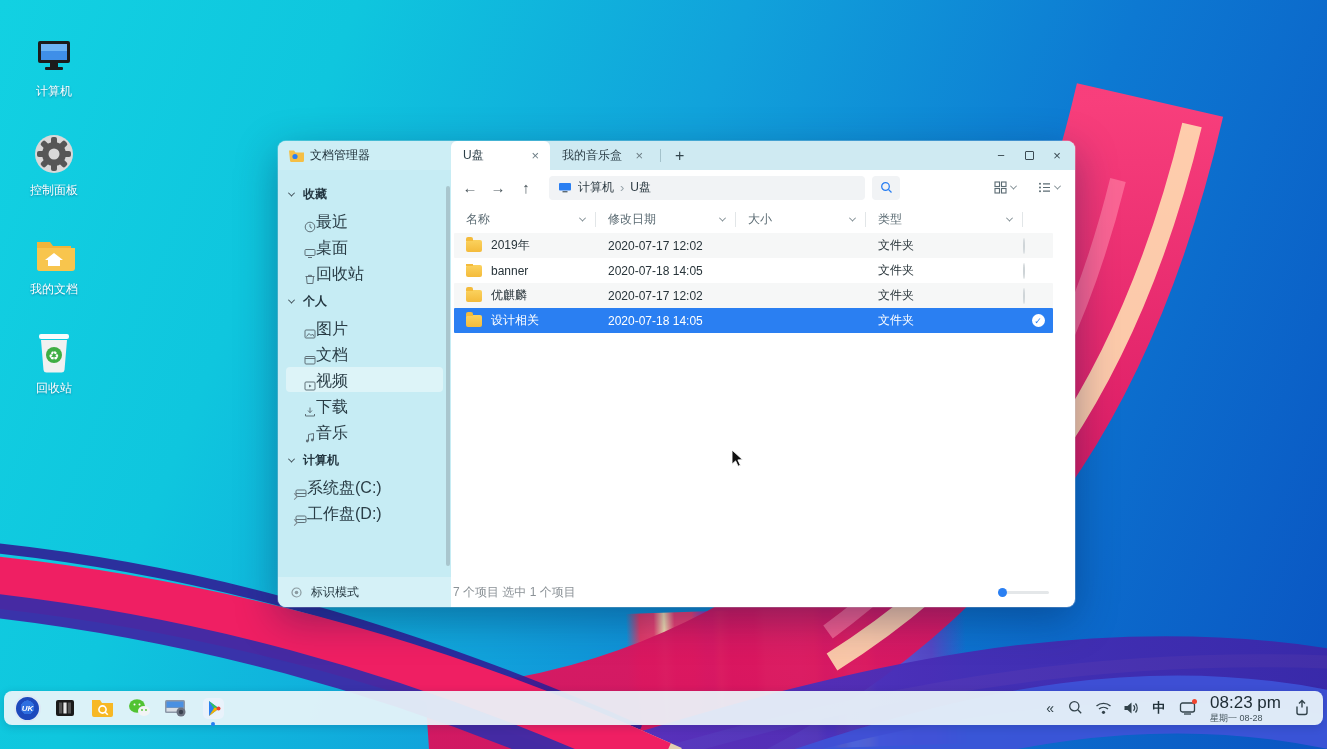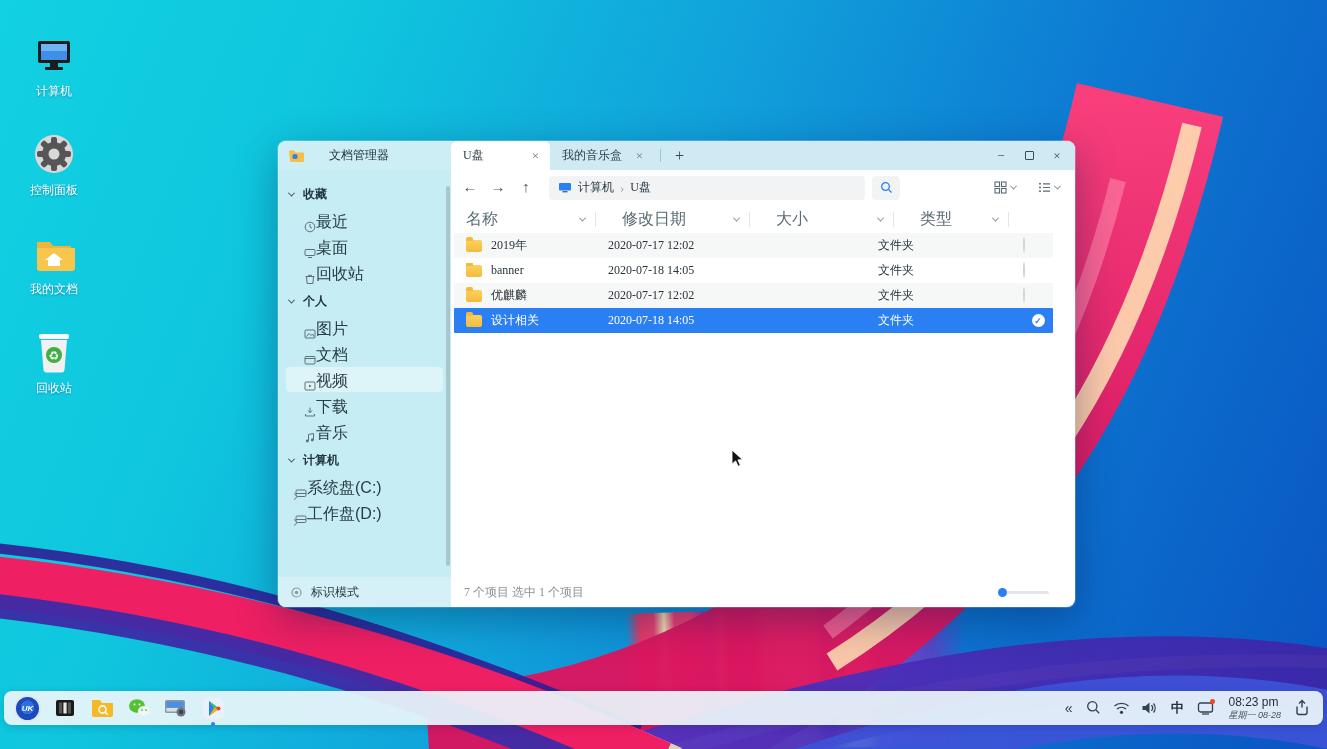--- a/index.html
+++ b/index.html
@@ -24,36 +24,36 @@
   .dicon { width:78px; margin-bottom:33px; display:flex; flex-direction:column; align-items:center; cursor:default; }
   .dicon .art { height:42px; display:flex; align-items:flex-end; justify-content:center; }
   .dicon .lbl { margin-top:7px; font-size:12px; color:#ffffff; text-shadow:0 1px 2px rgba(0,40,90,.45); }
 
   
   .window { position:absolute; left:278px; top:141px; width:797px; height:466px; z-index:5;
     border-radius:8px; overflow:hidden; display:flex;
     box-shadow:0 12px 42px rgba(0,25,70,.38), 0 0 0 1px rgba(255,255,255,.25); }
 
   .sidebar { width:173px; background:#c6ecf4; display:flex; flex-direction:column; position:relative; }
-  .sb-title { height:29px; display:flex; align-items:center; padding-left:11px; gap:25px; background:#cdeef5; }
+  .sb-title { height:29px; display:flex; align-items:center; padding-left:11px; gap:6px; background:#cdeef5; }
   .sb-title .t { font-size:12px; color:#20313a; }
   .sb-body { flex:1; padding-top:8px; overflow:hidden; }
   .sb-sec { margin-top:4px; }
   .sb-sechead { height:25px; display:flex; align-items:center; padding-left:11px; gap:9px;
     font-size:12px; color:#233640; font-weight:bold; }
   .sb-item { height:25px; margin:1px 8px 1px 8px; border-radius:4px; display:flex; align-items:flex-end;
     padding-left:18px; font-size:16px; color:#2a3d46; }
   .sb-item.sel { background:#ddf4f8; }
   .sb-item .exp { margin-left:-12px; margin-right:-2px; }
   .sb-foot { height:30px; background:#d5f1f7; display:flex; align-items:center; padding-left:13px; gap:9px;
     font-size:12px; color:#2a3d46; }
   .sb-scroll { position:absolute; right:1px; top:45px; width:4px; height:380px; border-radius:2px;
     background:#a3bfc7; opacity:.85; }
 
-  .mainp { flex:1; background:#ffffff; display:flex; flex-direction:column;font-family:Liberation Serif, serif; }
+  .mainp { flex:1; background:#ffffff; display:flex; flex-direction:column; }
 
   .tabstrip { height:29px; background:#cfeaf2; display:flex; align-items:stretch; }
   .tab { display:flex; align-items:center; justify-content:space-between; font-size:12px; color:#2c3e47;
     padding:0 9px 0 12px; }
   .tab.active { background:#ffffff; border-radius:6px 6px 0 0; width:99px; }
   .tab.inactive { width:104px; }
   .tab .x { color:#6c7d85; font-size:13px; padding:0 2px; }
   .tab-divider { width:1px; height:13px; background:#a4c2cb; align-self:center; margin:0 6px; }
   .newtab { align-self:center; font-size:16px; color:#33454d; padding:0 8px; line-height:1; }
   .tabstrip .spacer { flex:1; }
@@ -72,36 +72,36 @@
     display:flex; align-items:center; justify-content:center; }
   .toolbar .spacer { flex:1; }
   .viewbtn { display:flex; align-items:center; gap:4px; padding:3px 5px; border-radius:4px; margin-left:10px; }
 
   .chev { width:5px; height:5px; border-right:1.4px solid #7d8a90; border-bottom:1.4px solid #7d8a90;
     display:inline-block; transform:rotate(45deg) translate(-1px,-1px); }
   .chev.right { transform:rotate(-45deg); }
   .chev.dark { border-color:#3c4a52; }
 
   .listwrap { flex:1; display:flex; flex-direction:column; padding:0 22px 0 3px; }
-  .lhead { height:28px; display:flex; align-items:center; font-size:16px; color:#5b6b73;gap:14px; }
+  .lhead { height:28px; display:flex; align-items:center; font-size:12px; color:#5b6b73; }
   .hcell { display:flex; align-items:center; justify-content:space-between; height:15px;
     padding:0 10px 0 12px; border-right:1px solid #e2e6e8; }
   .hcell:last-of-type { border-right:none; }
   .c-name{width:142px;} .c-date{width:140px;} .c-size{width:130px;} .c-type{flex:1;} .c-radio{width:30px;}
   .frow { height:25px; display:flex; align-items:center; font-size:12px; color:#28343a; border-radius:1px; }
   .frow.alt { background:#f6f7f7; }
   .frow.sel { background:#2a7ff2; color:#ffffff; }
   .fcell { display:flex; align-items:center; padding:0 10px 0 12px; gap:9px; overflow:hidden; }
   .radio { width:12px; height:12px; border-radius:50%; border:1px solid #cdd3d6; margin:0 auto; }
   .frow.alt .radio { border-color:#cfd5d8; }
   .checkmark { width:13px; height:13px; border-radius:50%; background:#ffffff; margin:0 auto;
     display:flex; align-items:center; justify-content:center; color:#2a7ff2; font-size:9px; font-weight:bold; }
   .emptyarea { flex:1; }
 
-  .statusbar { height:30px; display:flex; align-items:center; padding:0 26px 0 13px; font-size:12px; color:#8b9297;margin-top:20px; }
+  .statusbar { height:30px; display:flex; align-items:center; padding:0 26px 0 2px; font-size:12px; color:#8b9297;margin-top:20px; }
   .statusbar .spacer { flex:1; }
   .zoomslider { width:50px; height:3px; background:#e4e7e9; border-radius:2px; position:relative; }
   .zoomknob { position:absolute; left:-1px; top:-3px; width:9px; height:9px; border-radius:50%; background:#2a7ff2; }
 
   .folder-ic { position:relative; width:16px; height:12px; background:linear-gradient(#fbd25e,#f4bb3b);
     border-radius:2px; flex:none; }
   .folder-ic::before { content:""; position:absolute; top:-3px; left:0; width:7px; height:4px;
     background:#f4bb3b; border-radius:2px 2px 0 0; }
 
   
@@ -113,22 +113,22 @@
   .tb-dot { position:absolute; left:50%; bottom:-5px; transform:translateX(-50%);
     width:4px; height:4px; border-radius:50%; background:#2a7ff2; }
   .taskbar .spacer { flex:1; }
   .tb-right { display:flex; align-items:center; gap:6px; }
   .trayic { width:22px; height:22px; display:flex; align-items:center; justify-content:center;
     color:#32424a; position:relative; }
   .tb-collapse { font-size:14px; color:#32424a; padding:0 4px; }
   .ime { font-size:13px; font-weight:bold; color:#22323a; }
   .reddot { position:absolute; top:2px; right:1px; width:5px; height:5px; border-radius:50%; background:#f2452e; }
   .clock { text-align:left; line-height:1.15; margin:0 4px 0 6px; }
-  .clock .t { font-size:12px; color:#1d2b33; }
-  .clock .d { font-size:9px; color:#44545c;font-style:italic; }
+  .clock .t { font-size:17px; color:#1d2b33; }
+  .clock .d { font-size:9px; color:#44545c; }
   .startbtn { width:27px; height:27px; border-radius:50%;
     background:radial-gradient(circle at 50% 45%, #2e6fe0 0 40%, #1c49bc 41% 100%);
     border:2px solid #dce9f5; display:flex; align-items:center; justify-content:center;
     color:#fff; font-size:8px; font-weight:bold; font-style:italic; }
 
   .cursor { position:absolute; left:731px; top:449px; z-index:9; }
 </style>
 </head>
 <body>
 

